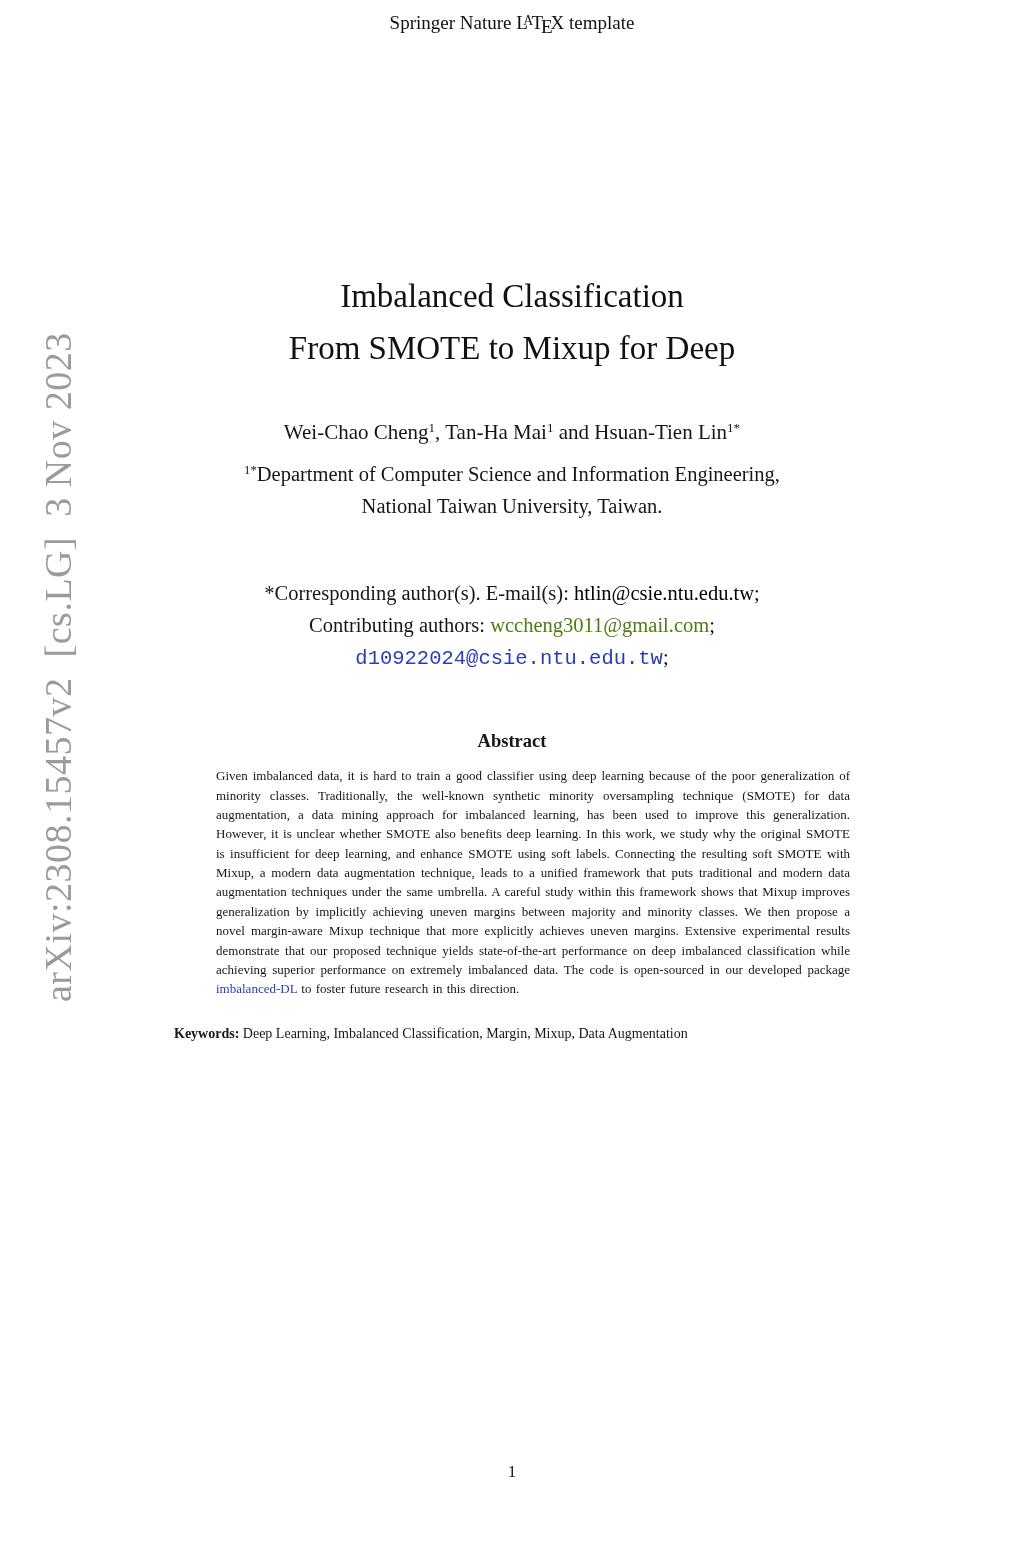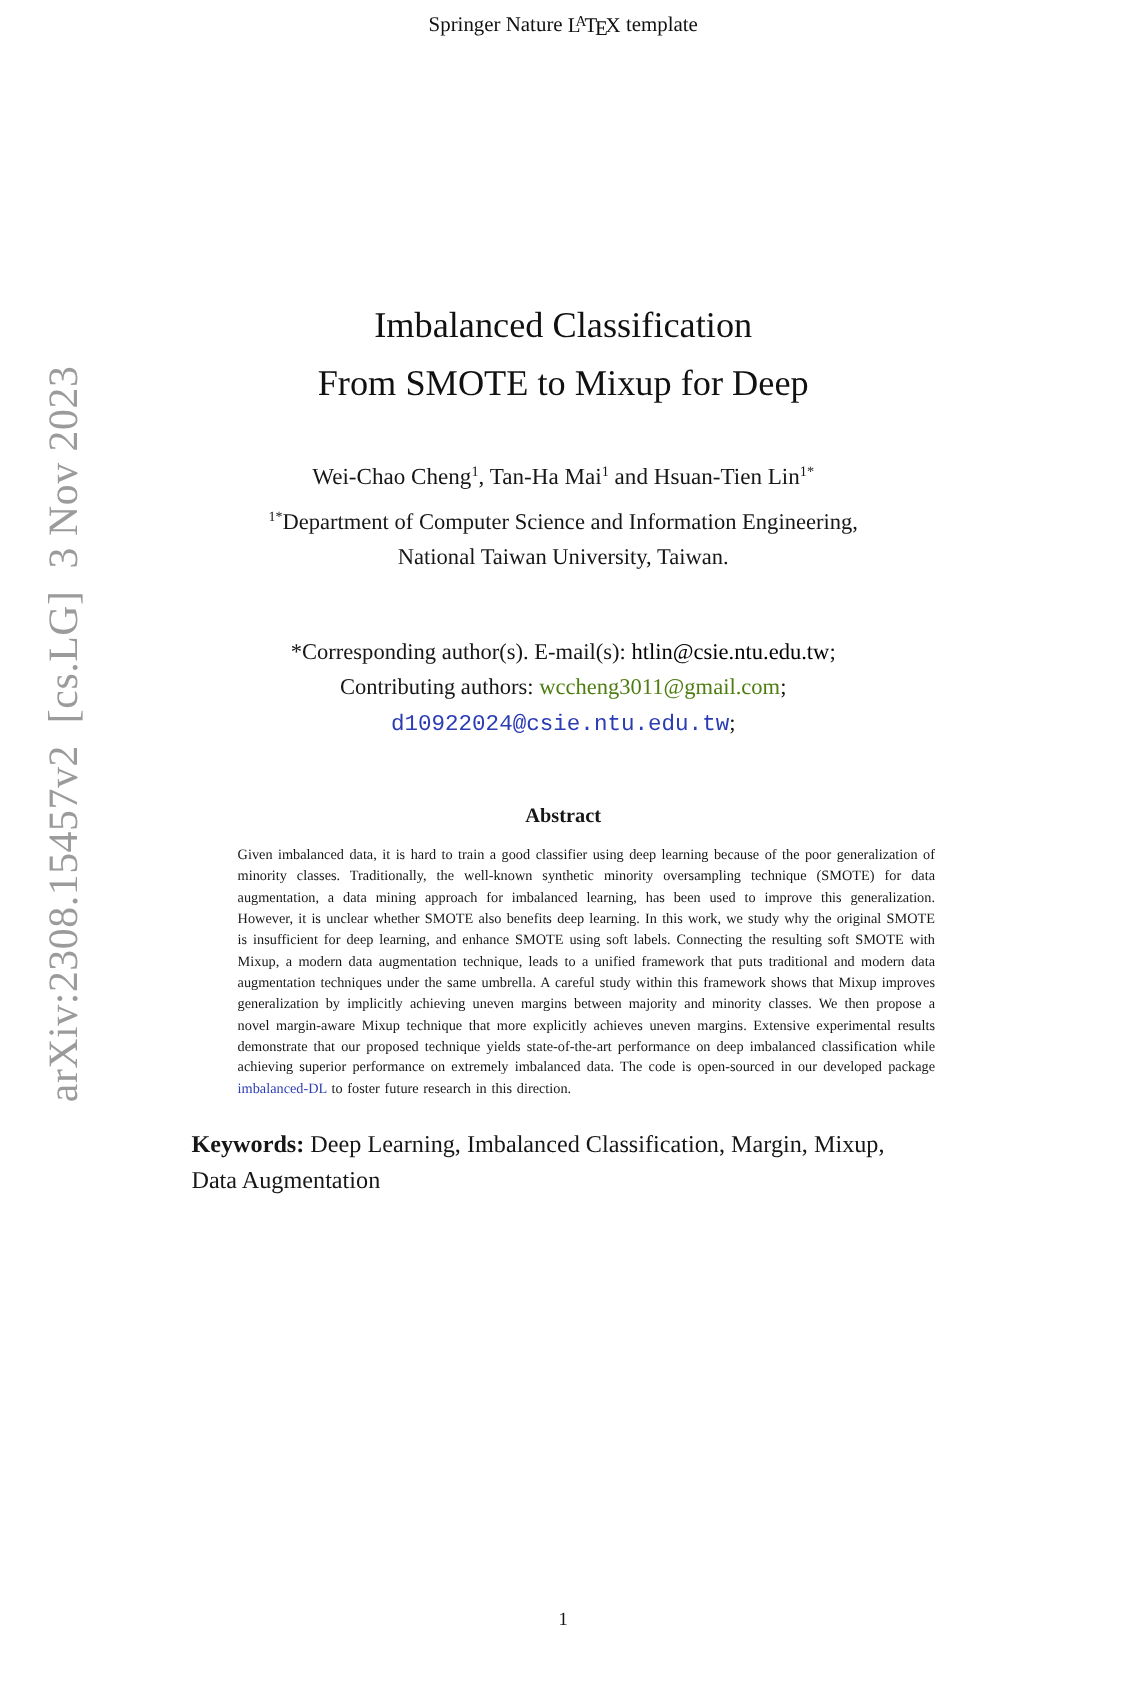--- a/index.html
+++ b/index.html
@@ -87,21 +87,21 @@
   .abstract-body {
     margin-top: 14px;
     text-align: justify;
     font-size: 13px;
     line-height: 1.49;
     word-spacing: 1px;
     margin-left: 42px;
   }
   .keywords {
     margin-top: 24px;
-    font-size: 22px;
+    font-size: 14px;
     line-height: 1.5;
     text-align: left;
   }
   .page-number {
     position: absolute;
     left: 0;
     right: 0;
     bottom: 70px;
     text-align: center;
     font-size: 17px;

